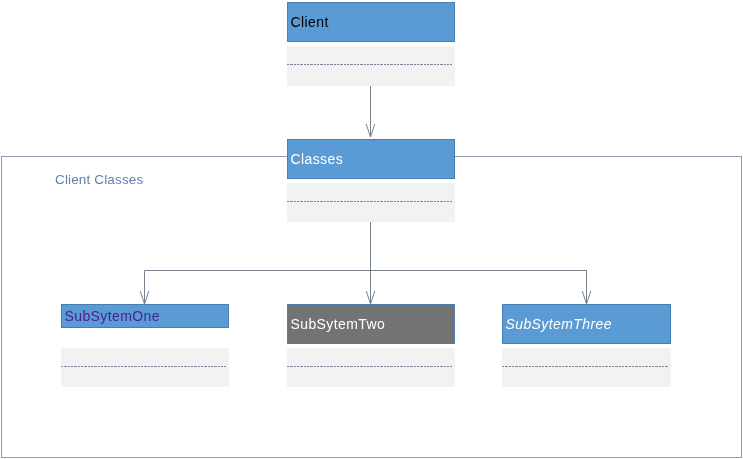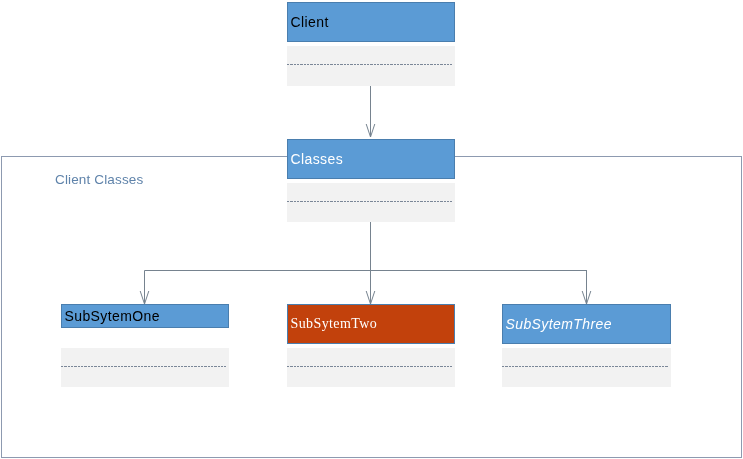--- a/index.html
+++ b/index.html
@@ -119,26 +119,26 @@
         <div class="hdr" style="background: rgb(91, 155, 213); border-color: rgb(74, 126, 174); color: #000000; height: 40px;">Client</div>
         <div class="body" style="top: 44px; height: 40px; background: rgb(242, 242, 242);"></div>
         <div class="sep" style="top: 62px; right: 3px; background-image: repeating-linear-gradient(to right, rgb(123, 135, 152) 0px, rgb(123, 135, 152) 2.4px, rgba(0, 0, 0, 0) 2.4px, rgba(0, 0, 0, 0) 3.33px);"></div>
       </div>
       <div class="clsbox" style="left: 287px; top: 139px; width: 168px; height: 83px;">
         <div class="hdr" style="background: rgb(91, 155, 213); border-color: rgb(74, 126, 174); color: rgb(255, 255, 255); height: 40px;">Classes</div>
         <div class="body" style="top: 44px; height: 39px; background: rgb(242, 242, 242);"></div>
         <div class="sep" style="top: 62px; right: 3px; background-image: repeating-linear-gradient(to right, rgb(123, 135, 152) 0px, rgb(123, 135, 152) 2.4px, rgba(0, 0, 0, 0) 2.4px, rgba(0, 0, 0, 0) 3.33px);"></div>
       </div>
       <div class="clsbox" style="left: 61px; top: 304px; width: 168px; height: 83px;">
-        <div class="hdr" style="background: rgb(91, 155, 213); border-color: rgb(74, 126, 174); color: #000000; height: 24px;">SubSytemOne</div>
+        <div class="hdr" style="background: rgb(91, 155, 213); border-color: rgb(74, 126, 174); color: #4c1d95; height: 24px;">SubSytemOne</div>
         <div class="body" style="top: 44px; height: 39px; background: rgb(242, 242, 242);"></div>
         <div class="sep" style="top: 62px; right: 3px; background-image: repeating-linear-gradient(to right, rgb(123, 135, 152) 0px, rgb(123, 135, 152) 2.4px, rgba(0, 0, 0, 0) 2.4px, rgba(0, 0, 0, 0) 3.33px);"></div>
       </div>
       <div class="clsbox" style="left: 287px; top: 304px; width: 168px; height: 83px;">
-        <div class="hdr" style="background: #c2410c; border-color: rgb(74, 126, 174); color: rgb(255, 255, 255); height: 40px; font-family: Liberation Serif, serif;">SubSytemTwo</div>
+        <div class="hdr" style="background: #737373; border-color: rgb(74, 126, 174); color: rgb(255, 255, 255); height: 40px;">SubSytemTwo</div>
         <div class="body" style="top: 44px; height: 39px; background: rgb(242, 242, 242);"></div>
         <div class="sep" style="top: 62px; right: 3px; background-image: repeating-linear-gradient(to right, rgb(123, 135, 152) 0px, rgb(123, 135, 152) 2.4px, rgba(0, 0, 0, 0) 2.4px, rgba(0, 0, 0, 0) 3.33px);"></div>
       </div>
       <div class="clsbox" style="left: 502px; top: 304px; width: 169px; height: 83px;">
         <div class="hdr" style="background: rgb(91, 155, 213); border-color: rgb(74, 126, 174); color: rgb(255, 255, 255); height: 40px; font-style: italic;">SubSytemThree</div>
         <div class="body" style="top: 44px; height: 39px; background: rgb(242, 242, 242);"></div>
         <div class="sep" style="top: 62px; right: 3px; background-image: repeating-linear-gradient(to right, rgb(123, 135, 152) 0px, rgb(123, 135, 152) 2.4px, rgba(0, 0, 0, 0) 2.4px, rgba(0, 0, 0, 0) 3.33px);"></div>
       </div>
     </div>
 

